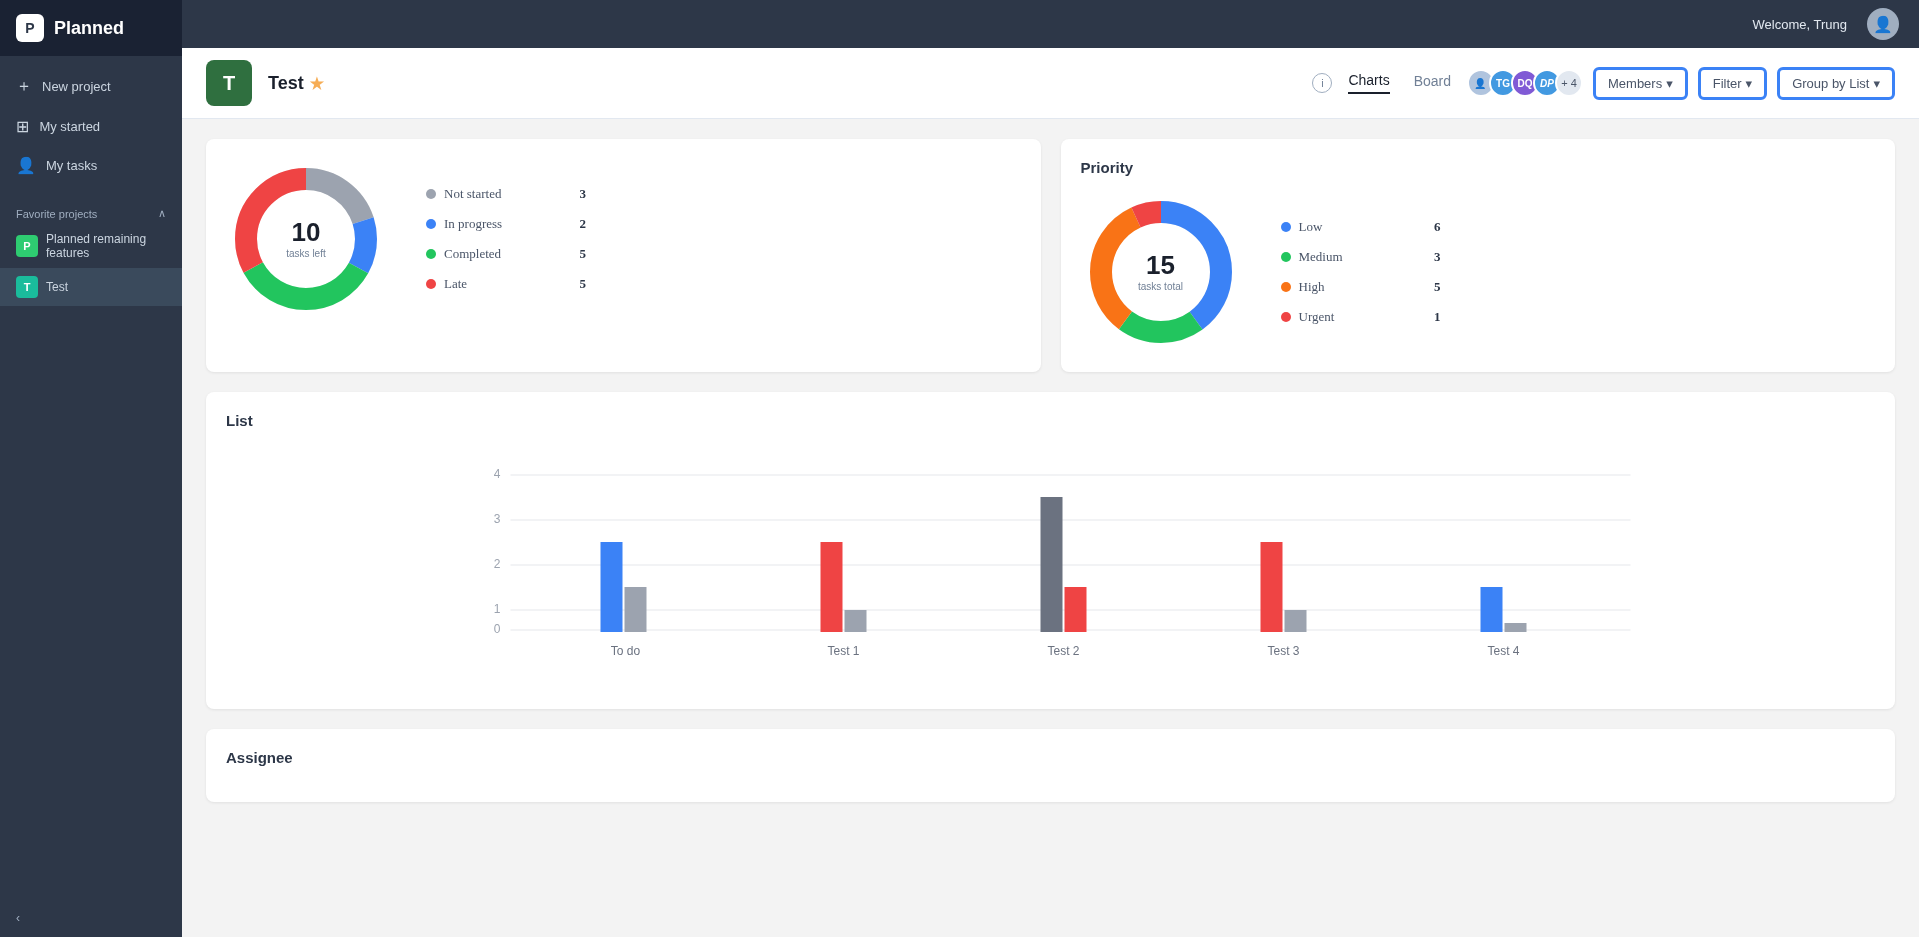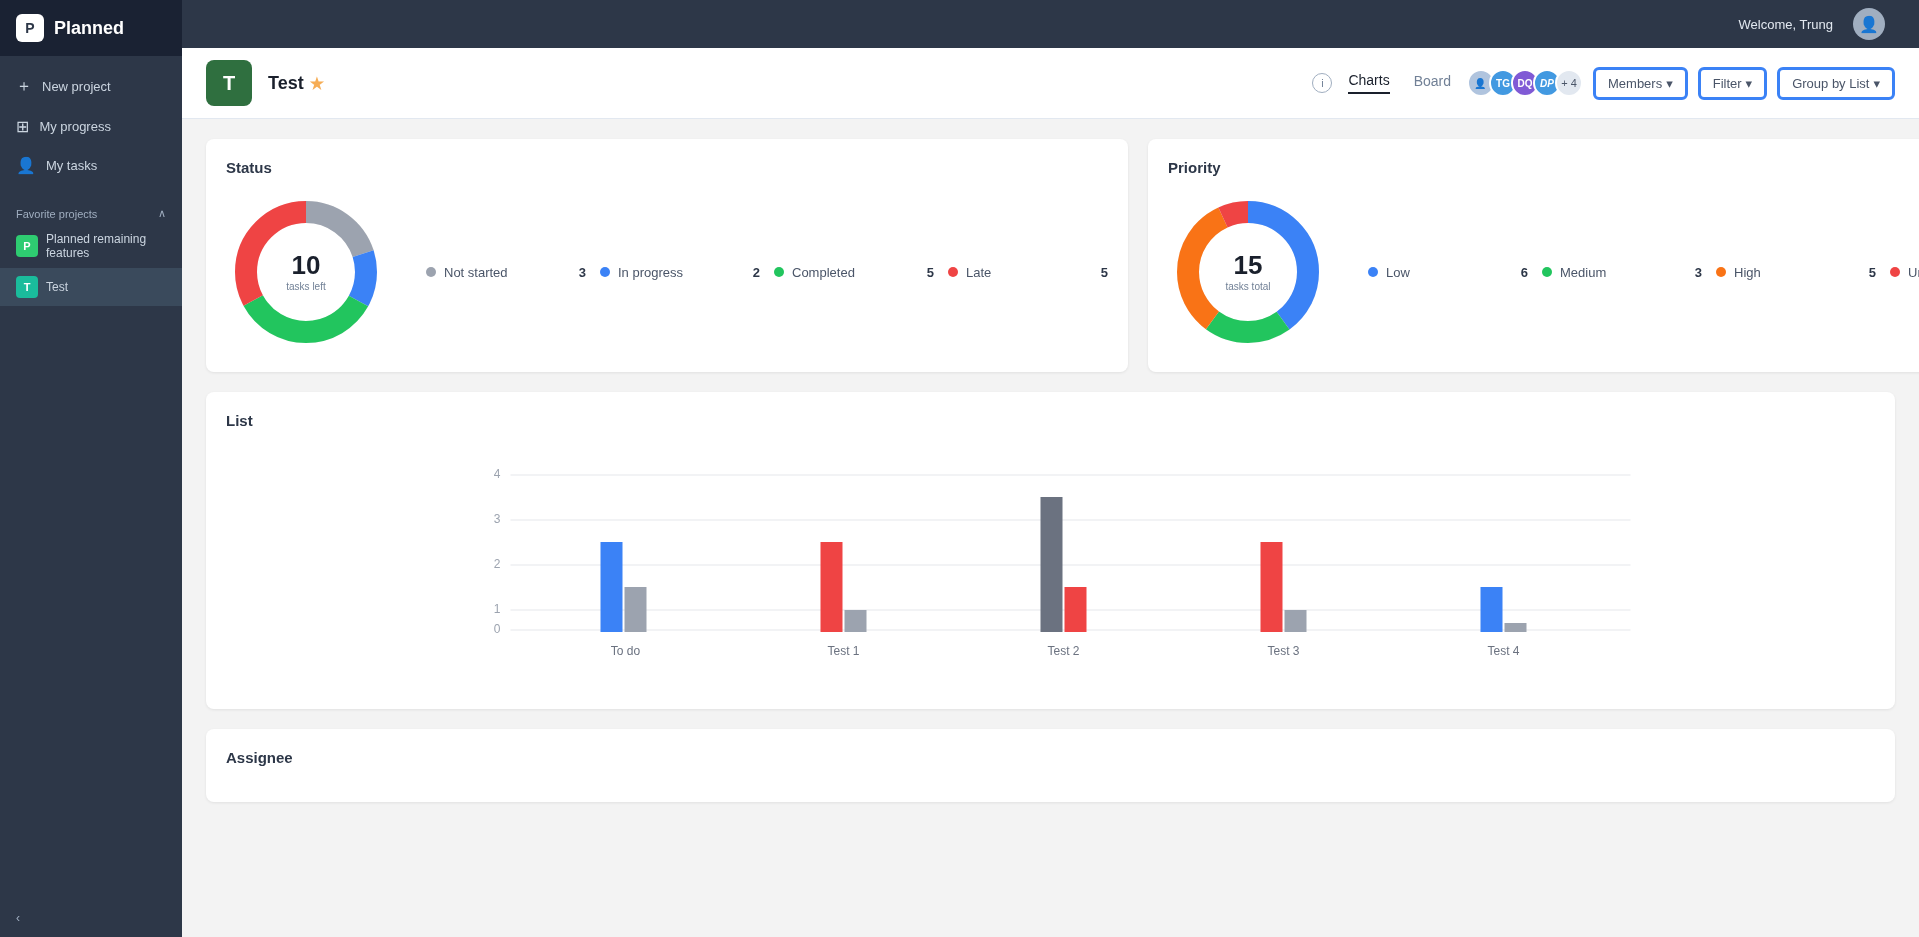--- a/index.html
+++ b/index.html
@@ -100,21 +100,21 @@
       overflow: hidden;
       background: #f3f3f3;
     }
 
     
     .topbar {
       background: #2d3748;
       display: flex;
       align-items: center;
       justify-content: flex-end;
-      padding: 8px 34px;
+      padding: 8px 20px;
       gap: 12px;
       color: #e2e8f0;
       font-size: 13px;
     }
     .topbar-welcome { margin-right: 8px; }
     .avatar {
       width: 32px; height: 32px;
       border-radius: 50%;
       background: #888;
       display: flex; align-items: center; justify-content: center;
@@ -277,21 +277,23 @@
       color: #1a202c;
     }
     .donut-center .label {
       font-size: 10px;
       color: #718096;
     }
 
     
     .legend {
       display: flex;
+      flex-direction: column;
       gap: 14px;
+      font-family: Liberation Serif, serif;
     }
     .legend-item {
       display: flex;
       align-items: center;
       gap: 8px;
       font-size: 13px;
       color: #4a5568;
       min-width: 160px;
     }
     .legend-dot {
@@ -328,21 +330,21 @@
     <span>Planned</span>
   </div>
 
   <div class="sidebar-nav">
     <div class="sidebar-nav-item">
       <span class="icon">＋</span>
       <span>New project</span>
     </div>
     <div class="sidebar-nav-item">
       <span class="icon">⊞</span>
-      <span>My progress</span>
+      <span>My started</span>
     </div>
     <div class="sidebar-nav-item">
       <span class="icon">👤</span>
       <span>My tasks</span>
     </div>
   </div>
 
   <div class="sidebar-section-label">
     <span>Favorite projects</span>
     <span style="cursor:pointer;">∧</span>
@@ -418,21 +420,20 @@
           <span>▾</span>
         </div>
       </div>
     </div>
 
     <div class="charts-area">
 
       <div class="charts-row">
 
         <div class="chart-card">
-          <div class="chart-title">Status</div>
           <div class="chart-content">
             <div class="donut-container">
               <svg viewBox="0 0 160 160" width="160" height="160">
 
                 <circle cx="80" cy="80" r="60" fill="none" stroke="#f0f0f0" stroke-width="22"></circle>
 
                 <circle cx="80" cy="80" r="60" fill="none" stroke="#9ca3af" stroke-width="22" stroke-dasharray="75.4 301.6" stroke-dashoffset="0" transform="rotate(-90 80 80)"></circle>
 
                 <circle cx="80" cy="80" r="60" fill="none" stroke="#3b82f6" stroke-width="22" stroke-dasharray="49 328" stroke-dashoffset="-75.4" transform="rotate(-90 80 80)"></circle>
 

